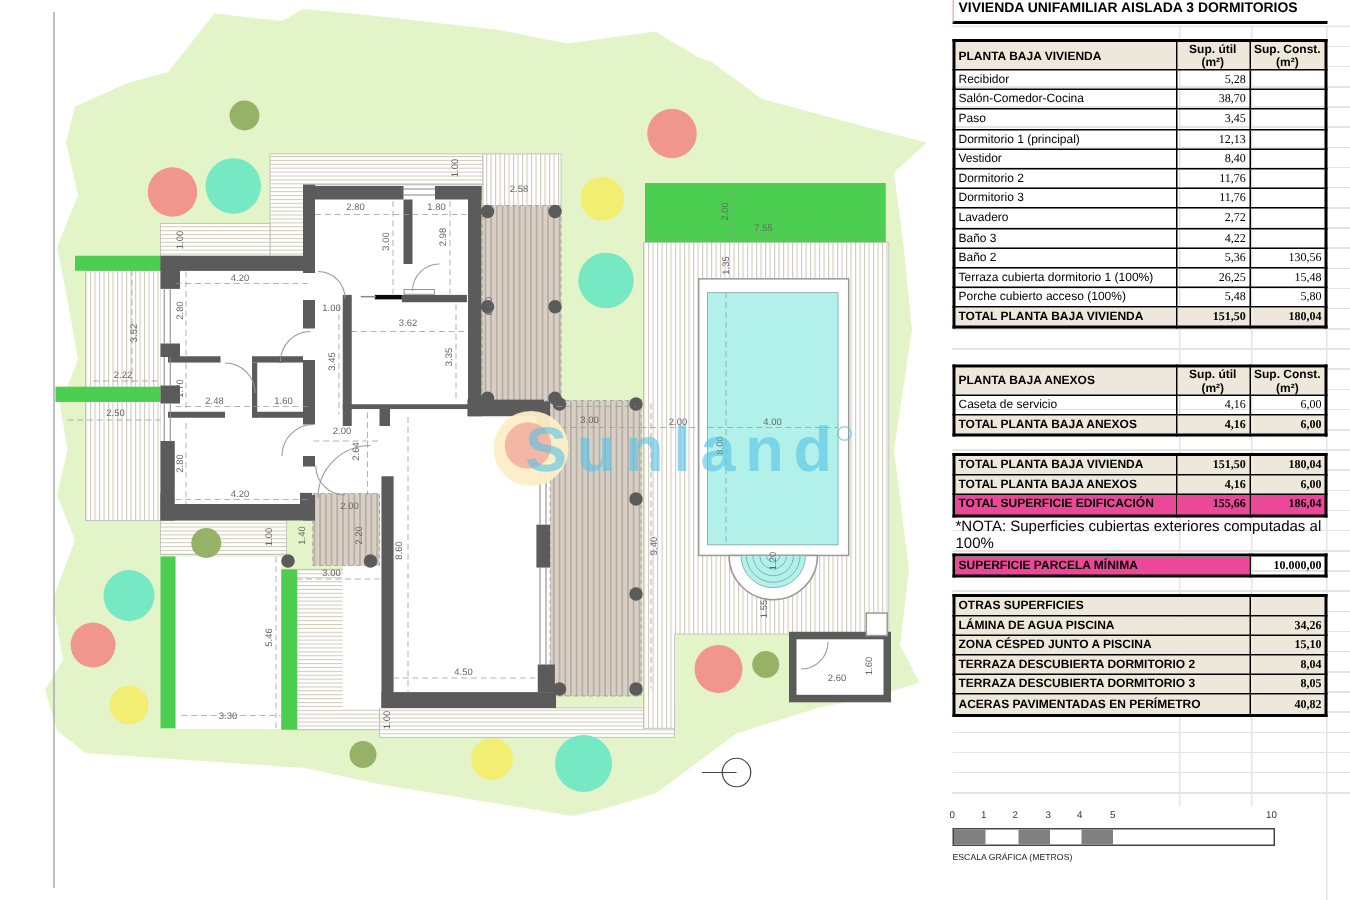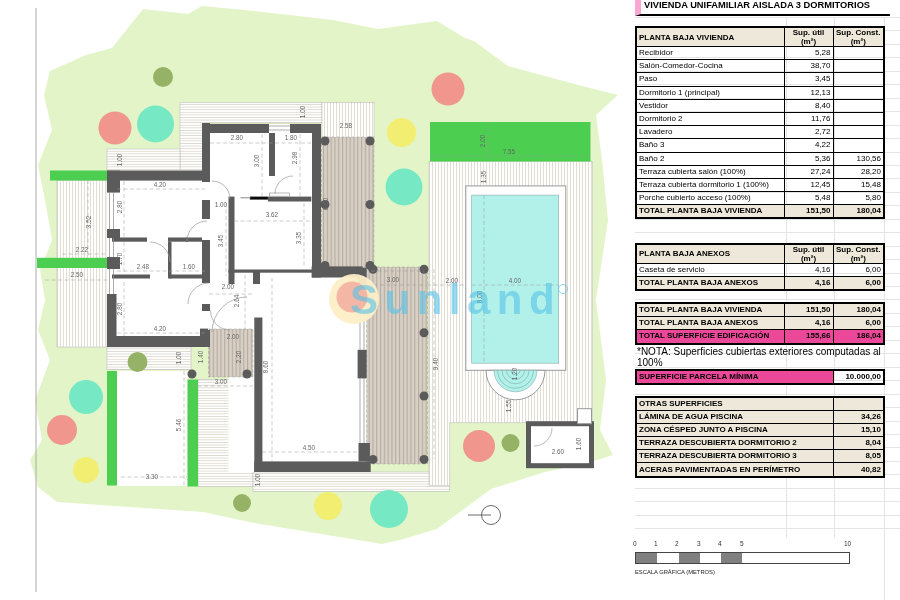--- a/index.html
+++ b/index.html
@@ -6,21 +6,21 @@
 .abs{position:absolute;}
 table{border-collapse:collapse;table-layout:fixed;}
 td{padding:0 2px;overflow:hidden;white-space:nowrap;}
 .t1{border:2px solid #000;}
 .t1 td{border:1px solid #000;font-size:8px;height:12.2px;line-height:10px;}
 .t1 tr.hd td{height:18px;line-height:9px;}
 .bg{background:#eee8da;}
 .bl{background:#ec4899;}
 .b{font-weight:bold;}
 .c{text-align:center;}
-.r{text-align:right;}
+.r{text-align:right;font-family:Liberation Serif, serif;}
 </style></head>
 <body>
 <div id="page">
 <svg class="abs" style="left:0;top:0" width="632" height="600" viewBox="0 0 632 600">
 <defs>
 <pattern id="hh" width="4" height="2.6" patternUnits="userSpaceOnUse">
           <rect width="4" height="2.6" fill="#ffffff"></rect>
           <line x1="0" y1="0.4" x2="4" y2="0.4" stroke="#ccc4b4" stroke-width="0.65"></line>
         </pattern>
 <pattern id="vv" width="3.0" height="4" patternUnits="userSpaceOnUse">
@@ -363,21 +363,21 @@
       </g>
 
 <line x1="36" y1="8" x2="36" y2="592" stroke="#aaa" stroke-width="1"></line>
 </svg>
 
 <div class="abs" style="left:635px;top:17px;width:265px;height:521px;background:repeating-linear-gradient(to bottom,#e4e4e4 0,#e4e4e4 1px,transparent 1px,transparent 13.45px);"></div>
 <div class="abs" style="left:786px;top:17px;width:1px;height:521px;background:#e4e4e4"></div>
 <div class="abs" style="left:834px;top:17px;width:1px;height:521px;background:#e4e4e4"></div>
 <div class="abs" style="left:884px;top:17px;width:1px;height:583px;background:#e4e4e4"></div>
 
-<div class="abs" style="left:635px;top:0;width:248.5px;height:13.5px;border-bottom:2px solid #000;border-left:6px solid #f9a8d4;">
+<div class="abs" style="left:635px;top:0;width:248.5px;height:13.5px;border-bottom:2px solid #000;border-left:1px solid #f9a8d4;">
       <div style="font-size:9.3px;font-weight:bold;padding-left:3px;">VIVIENDA UNIFAMILIAR AISLADA 3 DORMITORIOS</div>
     </div>
 
 <table class="abs t1" style="left:635px;top:26px;width:248px;">
 <colgroup>
         <col style="width:148px">
         <col style="width:49px">
         <col style="width:51px">
       </colgroup>
 <tbody>
@@ -410,42 +410,42 @@
           <td>Vestidor</td>
           <td class="r">8,40</td>
           <td class="r"></td>
         </tr>
 <tr>
           <td>Dormitorio 2</td>
           <td class="r">11,76</td>
           <td class="r"></td>
         </tr>
 <tr>
+          <td>Dormitorio 3</td>
+          <td class="r">11,76</td>
+          <td class="r"></td>
+        </tr>
+<tr>
           <td>Lavadero</td>
           <td class="r">2,72</td>
           <td class="r"></td>
         </tr>
 <tr>
           <td>Baño 3</td>
           <td class="r">4,22</td>
           <td class="r"></td>
         </tr>
 <tr>
           <td>Baño 2</td>
           <td class="r">5,36</td>
           <td class="r">130,56</td>
         </tr>
 <tr>
-          <td>Terraza cubierta salón (100%)</td>
-          <td class="r">27,24</td>
-          <td class="r">28,20</td>
-        </tr>
-<tr>
           <td>Terraza cubierta dormitorio 1 (100%)</td>
-          <td class="r">12,45</td>
+          <td class="r">26,25</td>
           <td class="r">15,48</td>
         </tr>
 <tr>
           <td>Porche cubierto acceso (100%)</td>
           <td class="r">5,48</td>
           <td class="r">5,80</td>
         </tr>
 <tr>
           <td class="bg b">TOTAL PLANTA BAJA VIVIENDA</td>
           <td class="bg b r">151,50</td>

